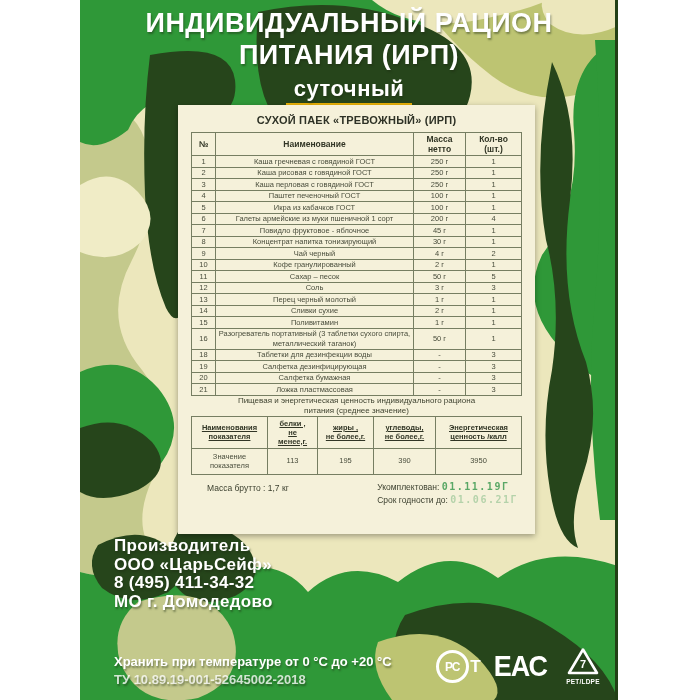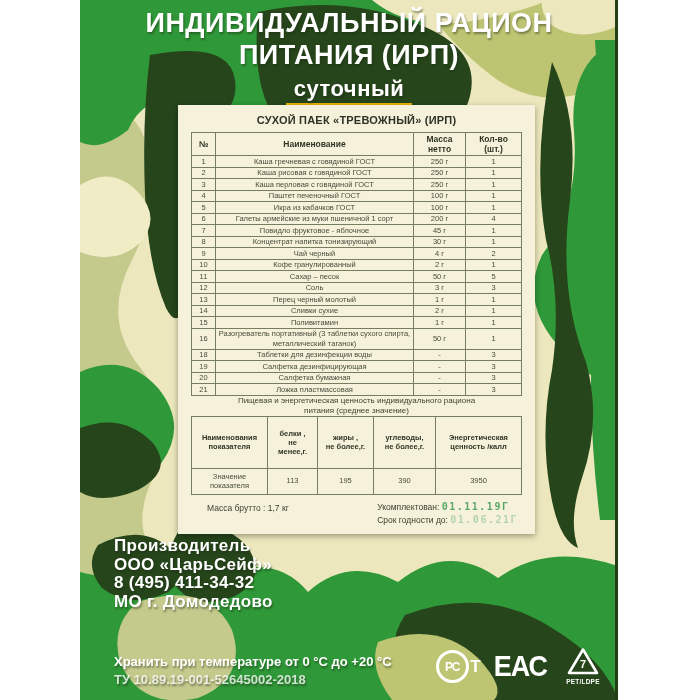--- a/index.html
+++ b/index.html
@@ -33,21 +33,21 @@
   }
   table.ration, table.nutrition{
     width:100%;border-collapse:collapse;table-layout:fixed;
     font-size:7.5px;line-height:9.5px;color:#494d3c;
   }
   .ration th,.ration td,.nutrition th,.nutrition td{
     border:1px solid #767e62;padding:.5px 2px;text-align:center;vertical-align:middle;
   }
   .ration th{font-size:8.5px;line-height:10.5px;font-weight:bold;color:#313525;white-space:pre-line;}
   .nutr-caption{font-size:8px;line-height:10px;text-align:center;color:#3e422f;}
-  .nutrition th{font-size:7.5px;line-height:9px;font-weight:bold;color:#313525;white-space:pre-line;padding:12px 2px;}
+  .nutrition th{font-size:7.5px;line-height:9px;font-weight:bold;color:#313525;white-space:pre-line;padding:2px 2px;text-decoration:underline;}
   .nutrition td{padding:3px 2px;}
   .label-bottom{display:flex;justify-content:space-between;margin-top:6px;font-size:8.5px;color:#3c402f;}
   .gross{padding-left:16px;padding-top:2px;}
   .stamps{text-align:left;padding-right:4px;}
   .stamp-row{margin-bottom:2px;}
   .stamp-date{
     font-family:"DejaVu Sans Mono", monospace;font-size:10px;font-weight:bold;
     color:#3e9b52;letter-spacing:1.5px;opacity:.85;
   }
   .stamp-date.faint{opacity:.35;}

